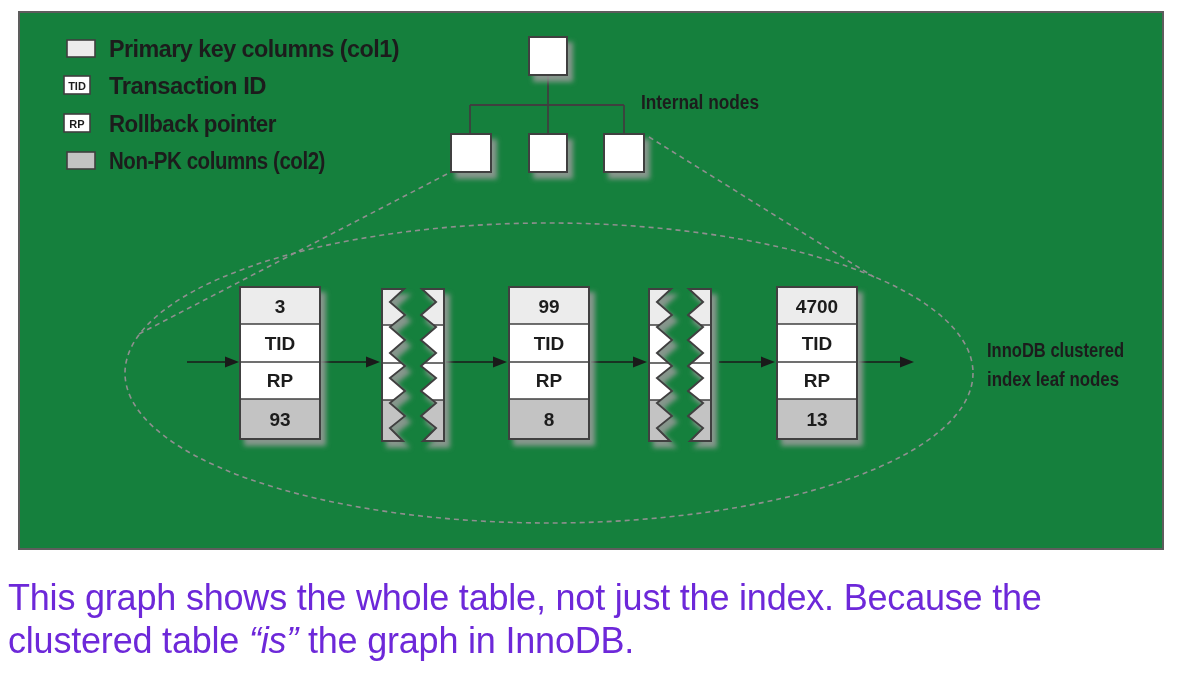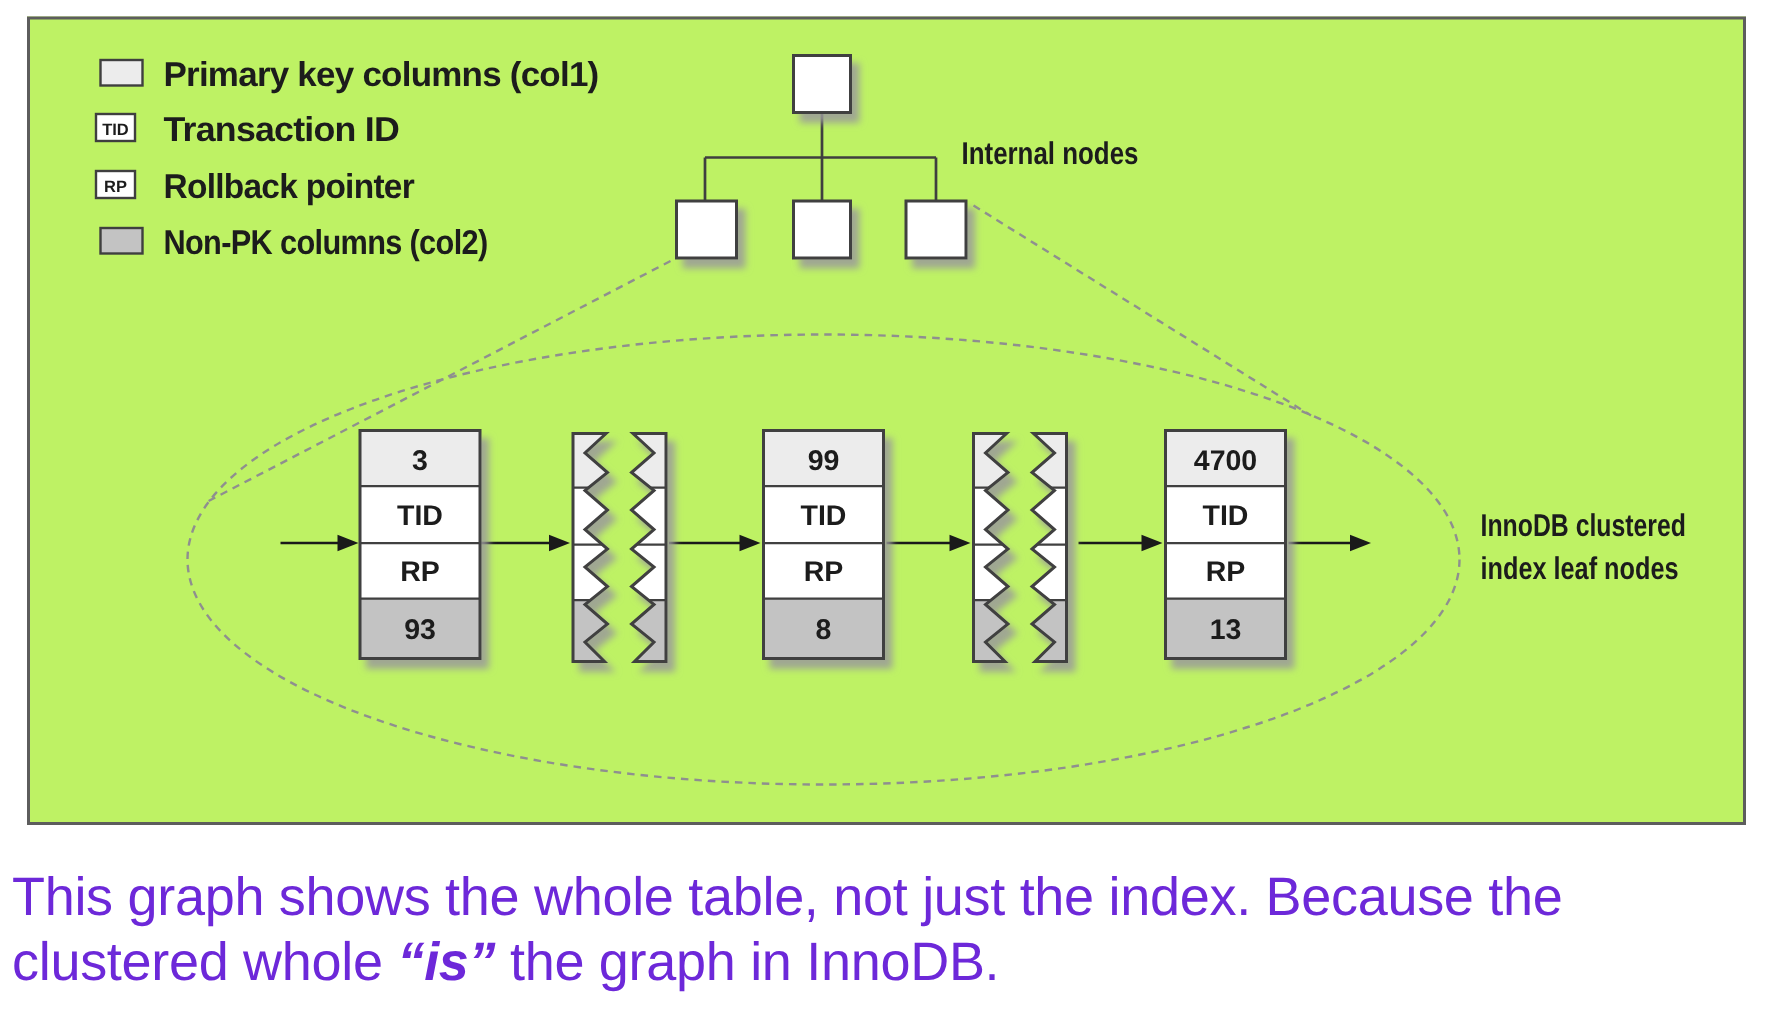--- a/index.html
+++ b/index.html
@@ -2,39 +2,39 @@
 <html><head>
 <meta charset="utf-8">
 <style>
   html,body{margin:0;padding:0;}
   body{
     width:1190px;height:680px;position:relative;background:#ffffff;
     font-family:"Liberation Sans",sans-serif;overflow:hidden;
   }
   .figure{
     position:absolute;left:18px;top:11px;width:1142px;height:535px;
-    border:2px solid #5d5d5d;background:#bef264;box-sizing:content-box;
+    border:2px solid #5d5d5d;background:#15803d;box-sizing:content-box;
   }
   .figure svg{display:block;}
   text{fill:#1c1c1c;}
   .lgnd{font-size:23px;font-weight:600;letter-spacing:-0.5px;}
   .mini{font-size:11px;font-weight:700;text-anchor:middle;}
   .cellv{font-size:19px;font-weight:700;text-anchor:middle;}
   .dlabel{font-size:21px;font-weight:600;}
   .outl{fill:none;stroke:#3f3f3f;stroke-width:2;}
   .divl{stroke:#3f3f3f;stroke-width:1.5;}
   .conn{stroke:#3f3f3f;stroke-width:1.8;}
   .dash{fill:none;stroke:#8f8f8f;stroke-width:1.6;stroke-dasharray:5 4;}
   .arrow{stroke:#1a1a1a;stroke-width:1.7;}
   .ahead{fill:#1a1a1a;stroke:none;}
   .caption{
     position:absolute;left:8px;top:576px;width:1182px;
     font-size:36px;line-height:43px;color:#6d28d9;letter-spacing:-0.2px;
   }
-  .caption .emph{font-weight:bold;font-style:italic;text-align:center;}
+  .caption .emph{font-weight:normal;font-style:italic;text-align:center;}
 </style>
 </head>
 <body>
 
 <div class="figure">
 <svg width="1142" height="535" viewBox="0 0 1142 535" xmlns="http://www.w3.org/2000/svg">
   <defs>
     <filter id="shadow" x="-30%" y="-30%" width="170%" height="170%">
       <feDropShadow dx="5" dy="6" stdDeviation="2.6" flood-color="#9a9a9a" flood-opacity="0.85"></feDropShadow>
     </filter>
@@ -181,14 +181,14 @@
 
   <g>
     <text class="dlabel" x="967" y="344" textLength="137" lengthAdjust="spacingAndGlyphs">InnoDB clustered</text>
     <text class="dlabel" x="967" y="373" textLength="132" lengthAdjust="spacingAndGlyphs">index leaf nodes</text>
   </g>
 </svg>
 </div>
 
 <div class="caption">
   <span>This graph shows the whole table, not just the index. Because the</span><br>
-  <span>clustered whole </span><span class="emph">“is”</span><span> the graph in InnoDB.</span>
+  <span>clustered table </span><span class="emph">“is”</span><span> the graph in InnoDB.</span>
 </div>
 
 </body></html>

